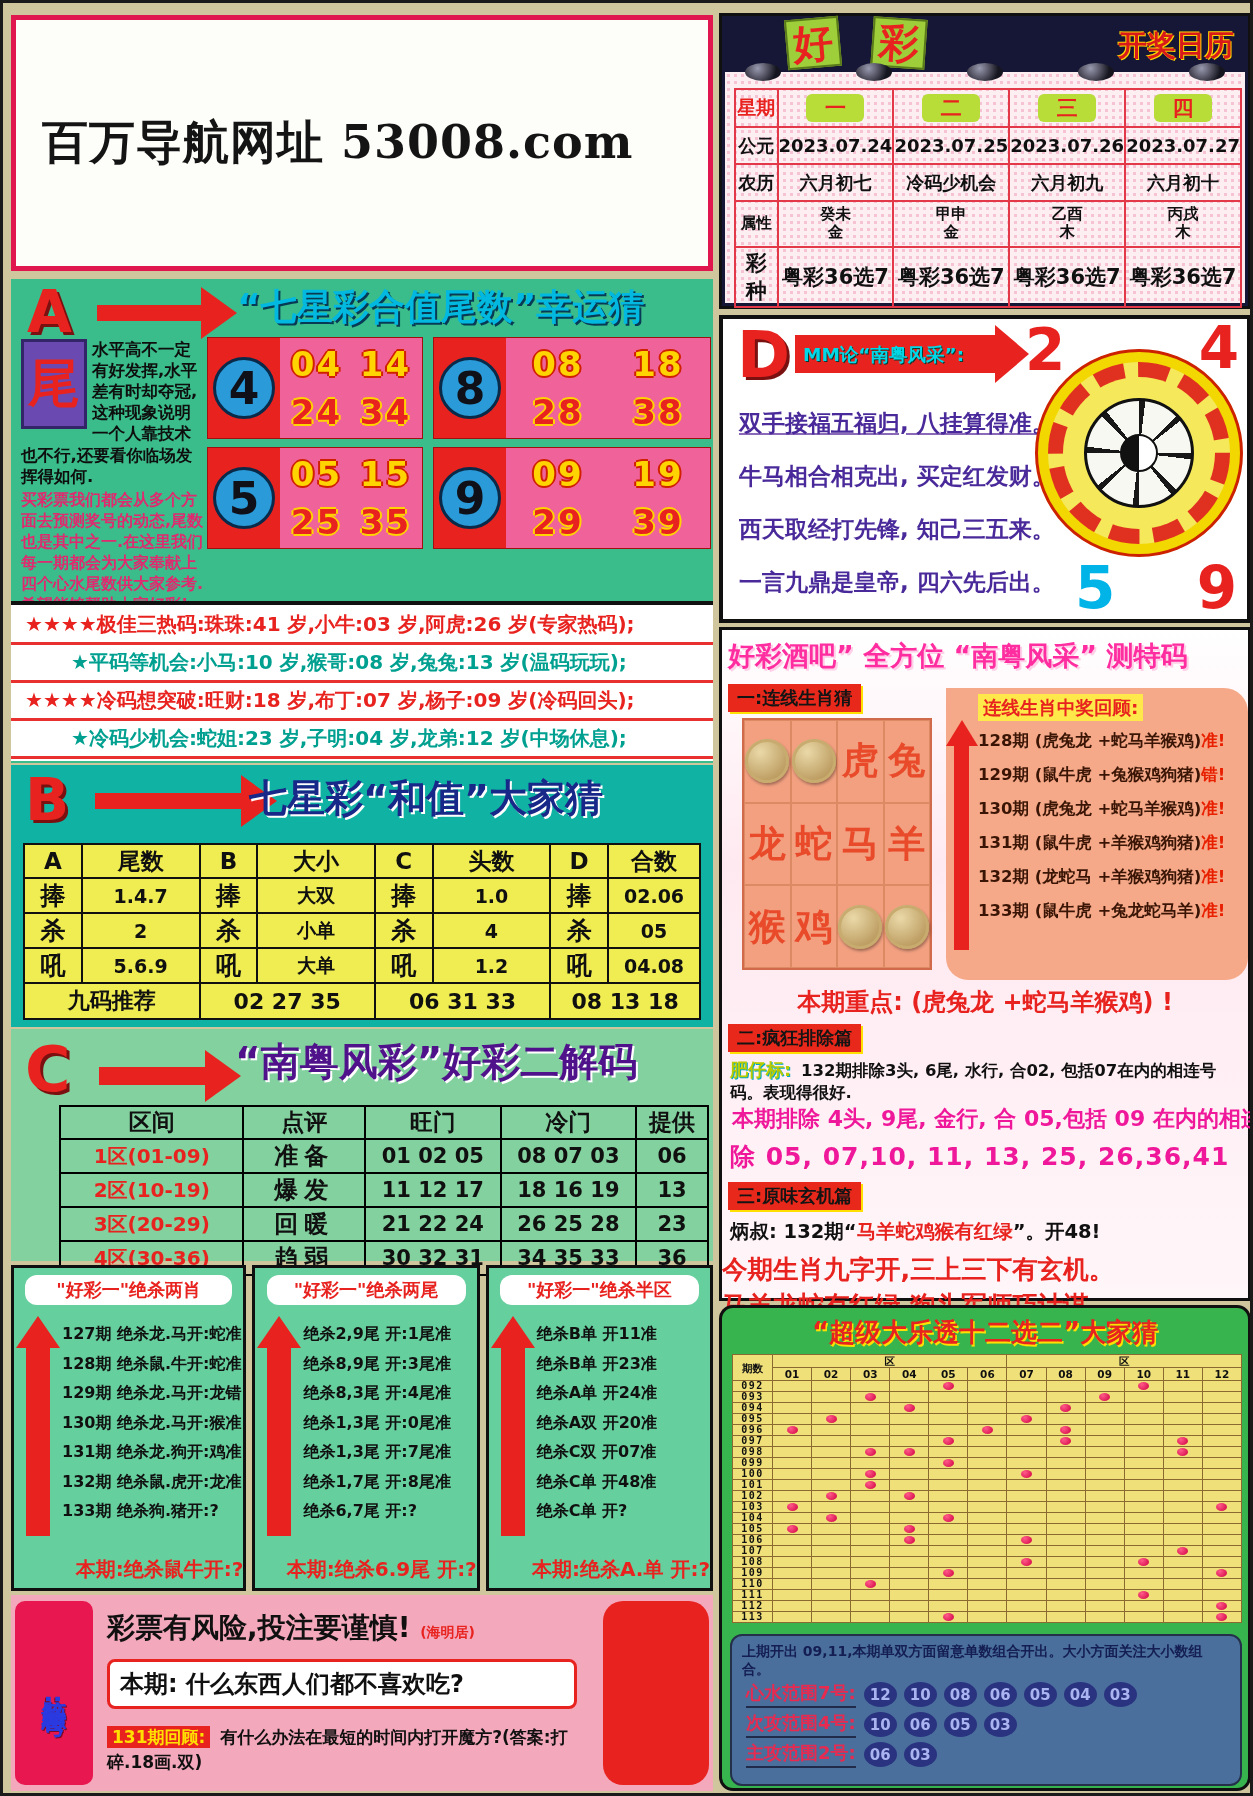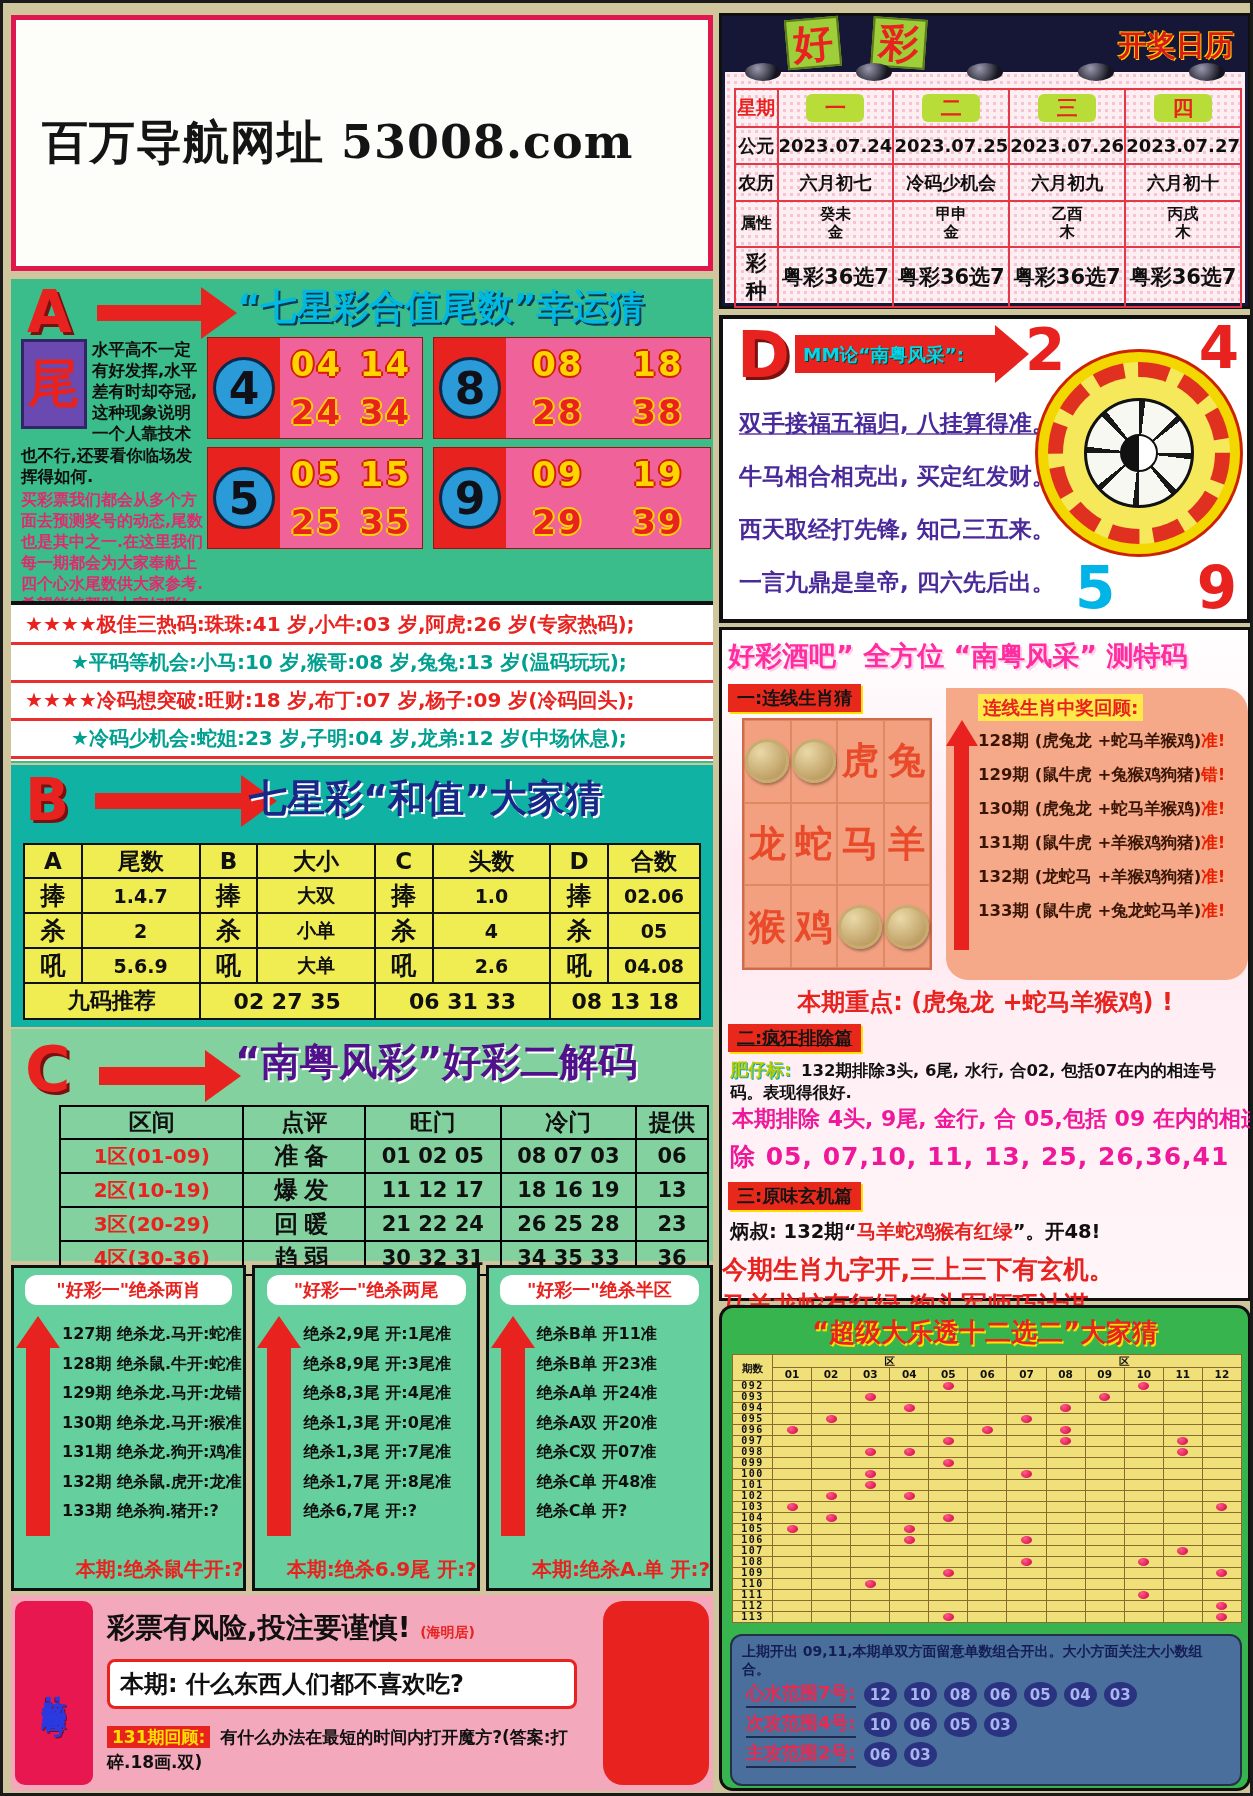--- a/index.html
+++ b/index.html
@@ -315,21 +315,21 @@
             <td>4</td>
             <td class="zh">杀</td>
             <td>05</td>
           </tr>
           <tr class="drow">
             <td class="zh">吼</td>
             <td>5.6.9</td>
             <td class="zh">吼</td>
             <td>大单</td>
             <td class="zh">吼</td>
-            <td>2.6</td>
+            <td>1.2</td>
             <td class="zh">吼</td>
             <td>04.08</td>
           </tr>
           <tr class="frow">
             <td class="zh" colspan="2">九码推荐</td>
             <td colspan="2">02 27 35</td>
             <td colspan="2">06 31 33</td>
             <td colspan="2">08 13 18</td>
           </tr>
         </tbody>
@@ -560,21 +560,21 @@
       <div id="review-entries">
           <div class="rentry"><span>128期 (虎兔龙 +蛇马羊猴鸡)</span><span class="verdict">准!</span></div>
           <div class="rentry"><span>129期 (鼠牛虎 +兔猴鸡狗猪)</span><span class="verdict">错!</span></div>
           <div class="rentry"><span>130期 (虎兔龙 +蛇马羊猴鸡)</span><span class="verdict">准!</span></div>
           <div class="rentry"><span>131期 (鼠牛虎 +羊猴鸡狗猪)</span><span class="verdict">准!</span></div>
           <div class="rentry"><span>132期 (龙蛇马 +羊猴鸡狗猪)</span><span class="verdict">准!</span></div>
           <div class="rentry"><span>133期 (鼠牛虎 +兔龙蛇马羊)</span><span class="verdict">准!</span></div>
         </div>
     </div>
     <div class="focus">本期重点: (虎兔龙 +蛇马羊猴鸡) !</div>
-    <div class="banner" style="left:6px; top:394px;text-decoration:underline;">二:疯狂排除篇</div>
+    <div class="banner" style="left:6px; top:394px;">二:疯狂排除篇</div>
     <div class="fzline">
       <span class="fzlabel">肥仔标:</span>
       <span>132期排除3头, 6尾, 水行, 合02, 包括07在内的相连号码。表现得很好.</span>
     </div>
     <div class="ex1">本期排除 4头, 9尾, 金行, 合 05,包括 09 在内的相连号码。</div>
     <div class="ex2">除 05, 07,10, 11, 13, 25, 26,36,41</div>
     <div class="banner" style="left:6px; top:552px;">三:原味玄机篇</div>
     <div class="bsline">
       <span>炳叔:</span>
       <span>132期“</span><span class="red">马羊蛇鸡猴有红绿</span><span>”。开48!</span>

